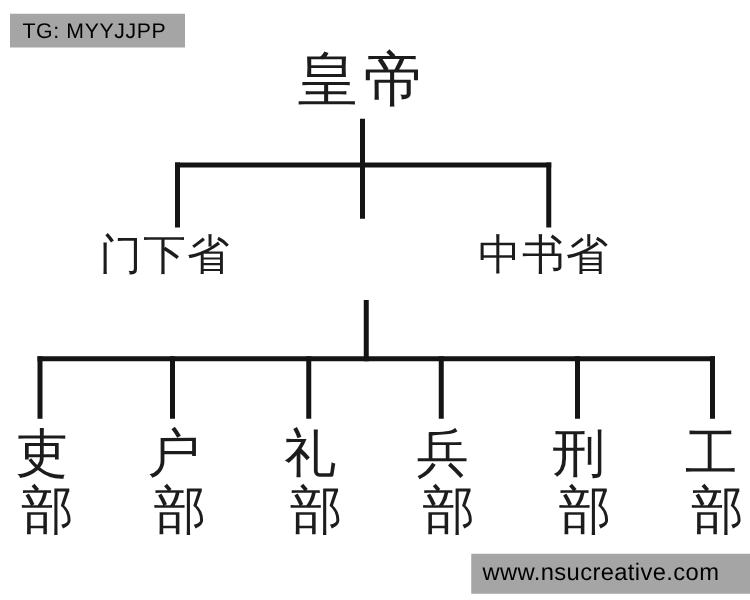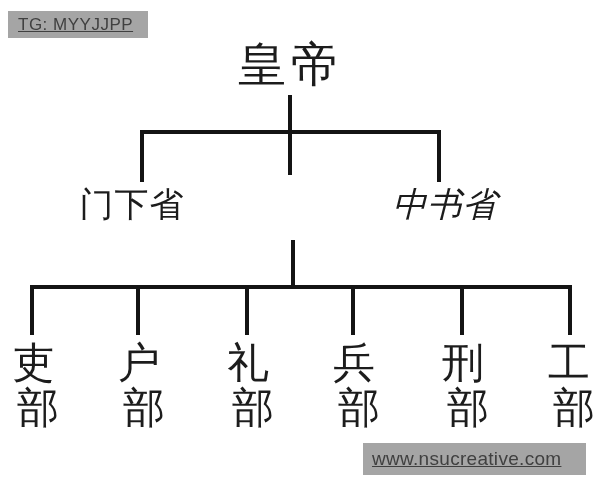--- a/index.html
+++ b/index.html
@@ -10,36 +10,35 @@
     height: 480px;
     background: #ffffff;
     overflow: hidden;
     font-family: "DejaVu Serif", "Liberation Serif", serif;
     color: #1c1c1c;
   }
   
   .wm {
     position: absolute;
     background: #a5a5a5;
-    color: #404040;
+    color: #000000;
     font-family: "Liberation Sans", "DejaVu Sans", sans-serif;
     display: flex;
     align-items: center;
     white-space: nowrap;
-    text-decoration: underline;
   }
   .wm-top {
     left: 8px; top: 11px;
     width: 140px; height: 27px;
     font-size: 17px;
     padding-left: 10px;
     letter-spacing: 0.5px;
   }
   .wm-bottom {
-    left: 363px; top: 443px;
+    left: 377px; top: 443px;
     width: 223px; height: 32px;
     font-size: 19px;
     padding-left: 9px;
     letter-spacing: 0.3px;
   }
   
   .line {
     position: absolute;
     background: #141414;
   }
@@ -78,21 +77,21 @@
   <div class="wm wm-top">TG: MYYJJPP</div>
 
   <div class="node root-node" style="left:291px; top:38px;">皇帝</div>
 
   <div class="line" style="left:288px; top:95px; width:4px; height:80px;"></div>
   <div class="line" style="left:140px; top:130px; width:301px; height:4px;"></div>
   <div class="line" style="left:140px; top:130px; width:4px; height:52px;"></div>
   <div class="line" style="left:437px; top:130px; width:4px; height:52px;"></div>
 
   <div class="node l2-node" style="left:132px; top:186px;">门下省</div>
-  <div class="node l2-node" style="left:445px; top:186px;font-style:italic;">中书省</div>
+  <div class="node l2-node" style="left:435px; top:186px;">中书省</div>
 
   <div class="line" style="left:291px; top:240px; width:4px; height:49px;"></div>
   <div class="line" style="left:30px; top:285px; width:542px; height:4px;"></div>
   <div class="line" style="left:30px; top:285px; width:4px; height:50px;"></div>
   <div class="line" style="left:136px; top:285px; width:4px; height:50px;"></div>
   <div class="line" style="left:245px; top:285px; width:4px; height:50px;"></div>
   <div class="line" style="left:351px; top:285px; width:4px; height:50px;"></div>
   <div class="line" style="left:460px; top:285px; width:4px; height:50px;"></div>
   <div class="line" style="left:568px; top:285px; width:4px; height:50px;"></div>
 

